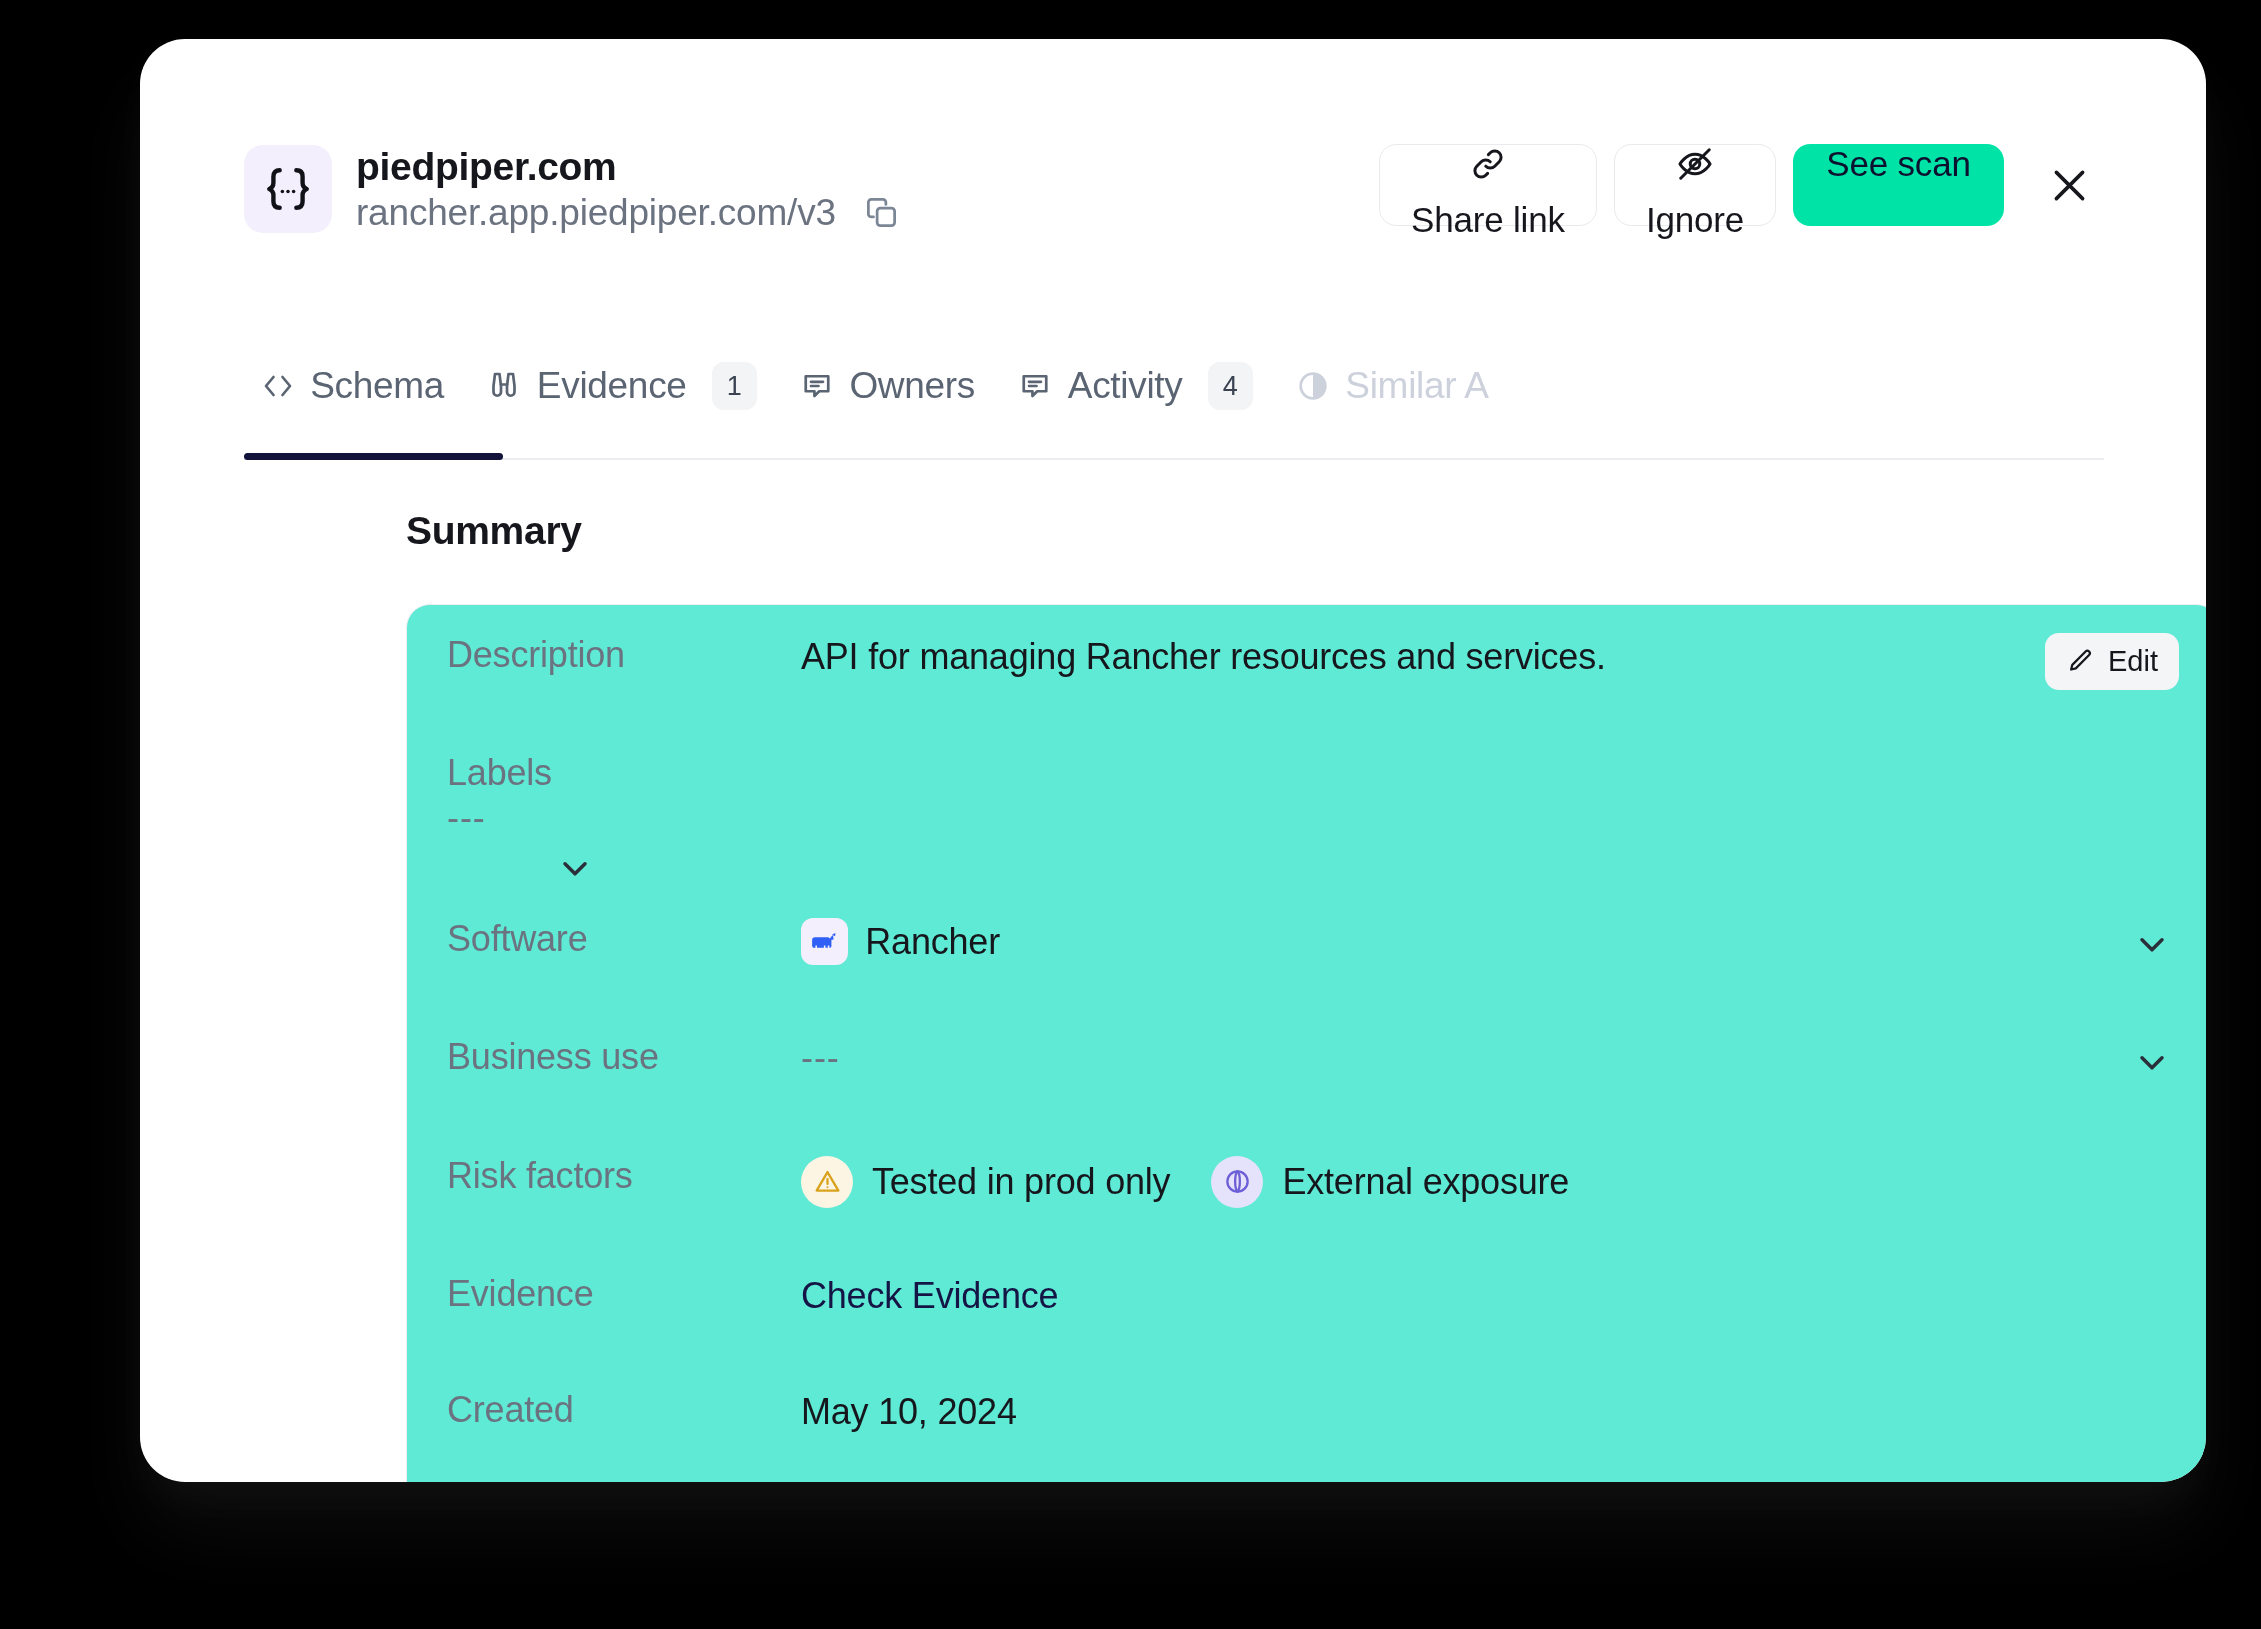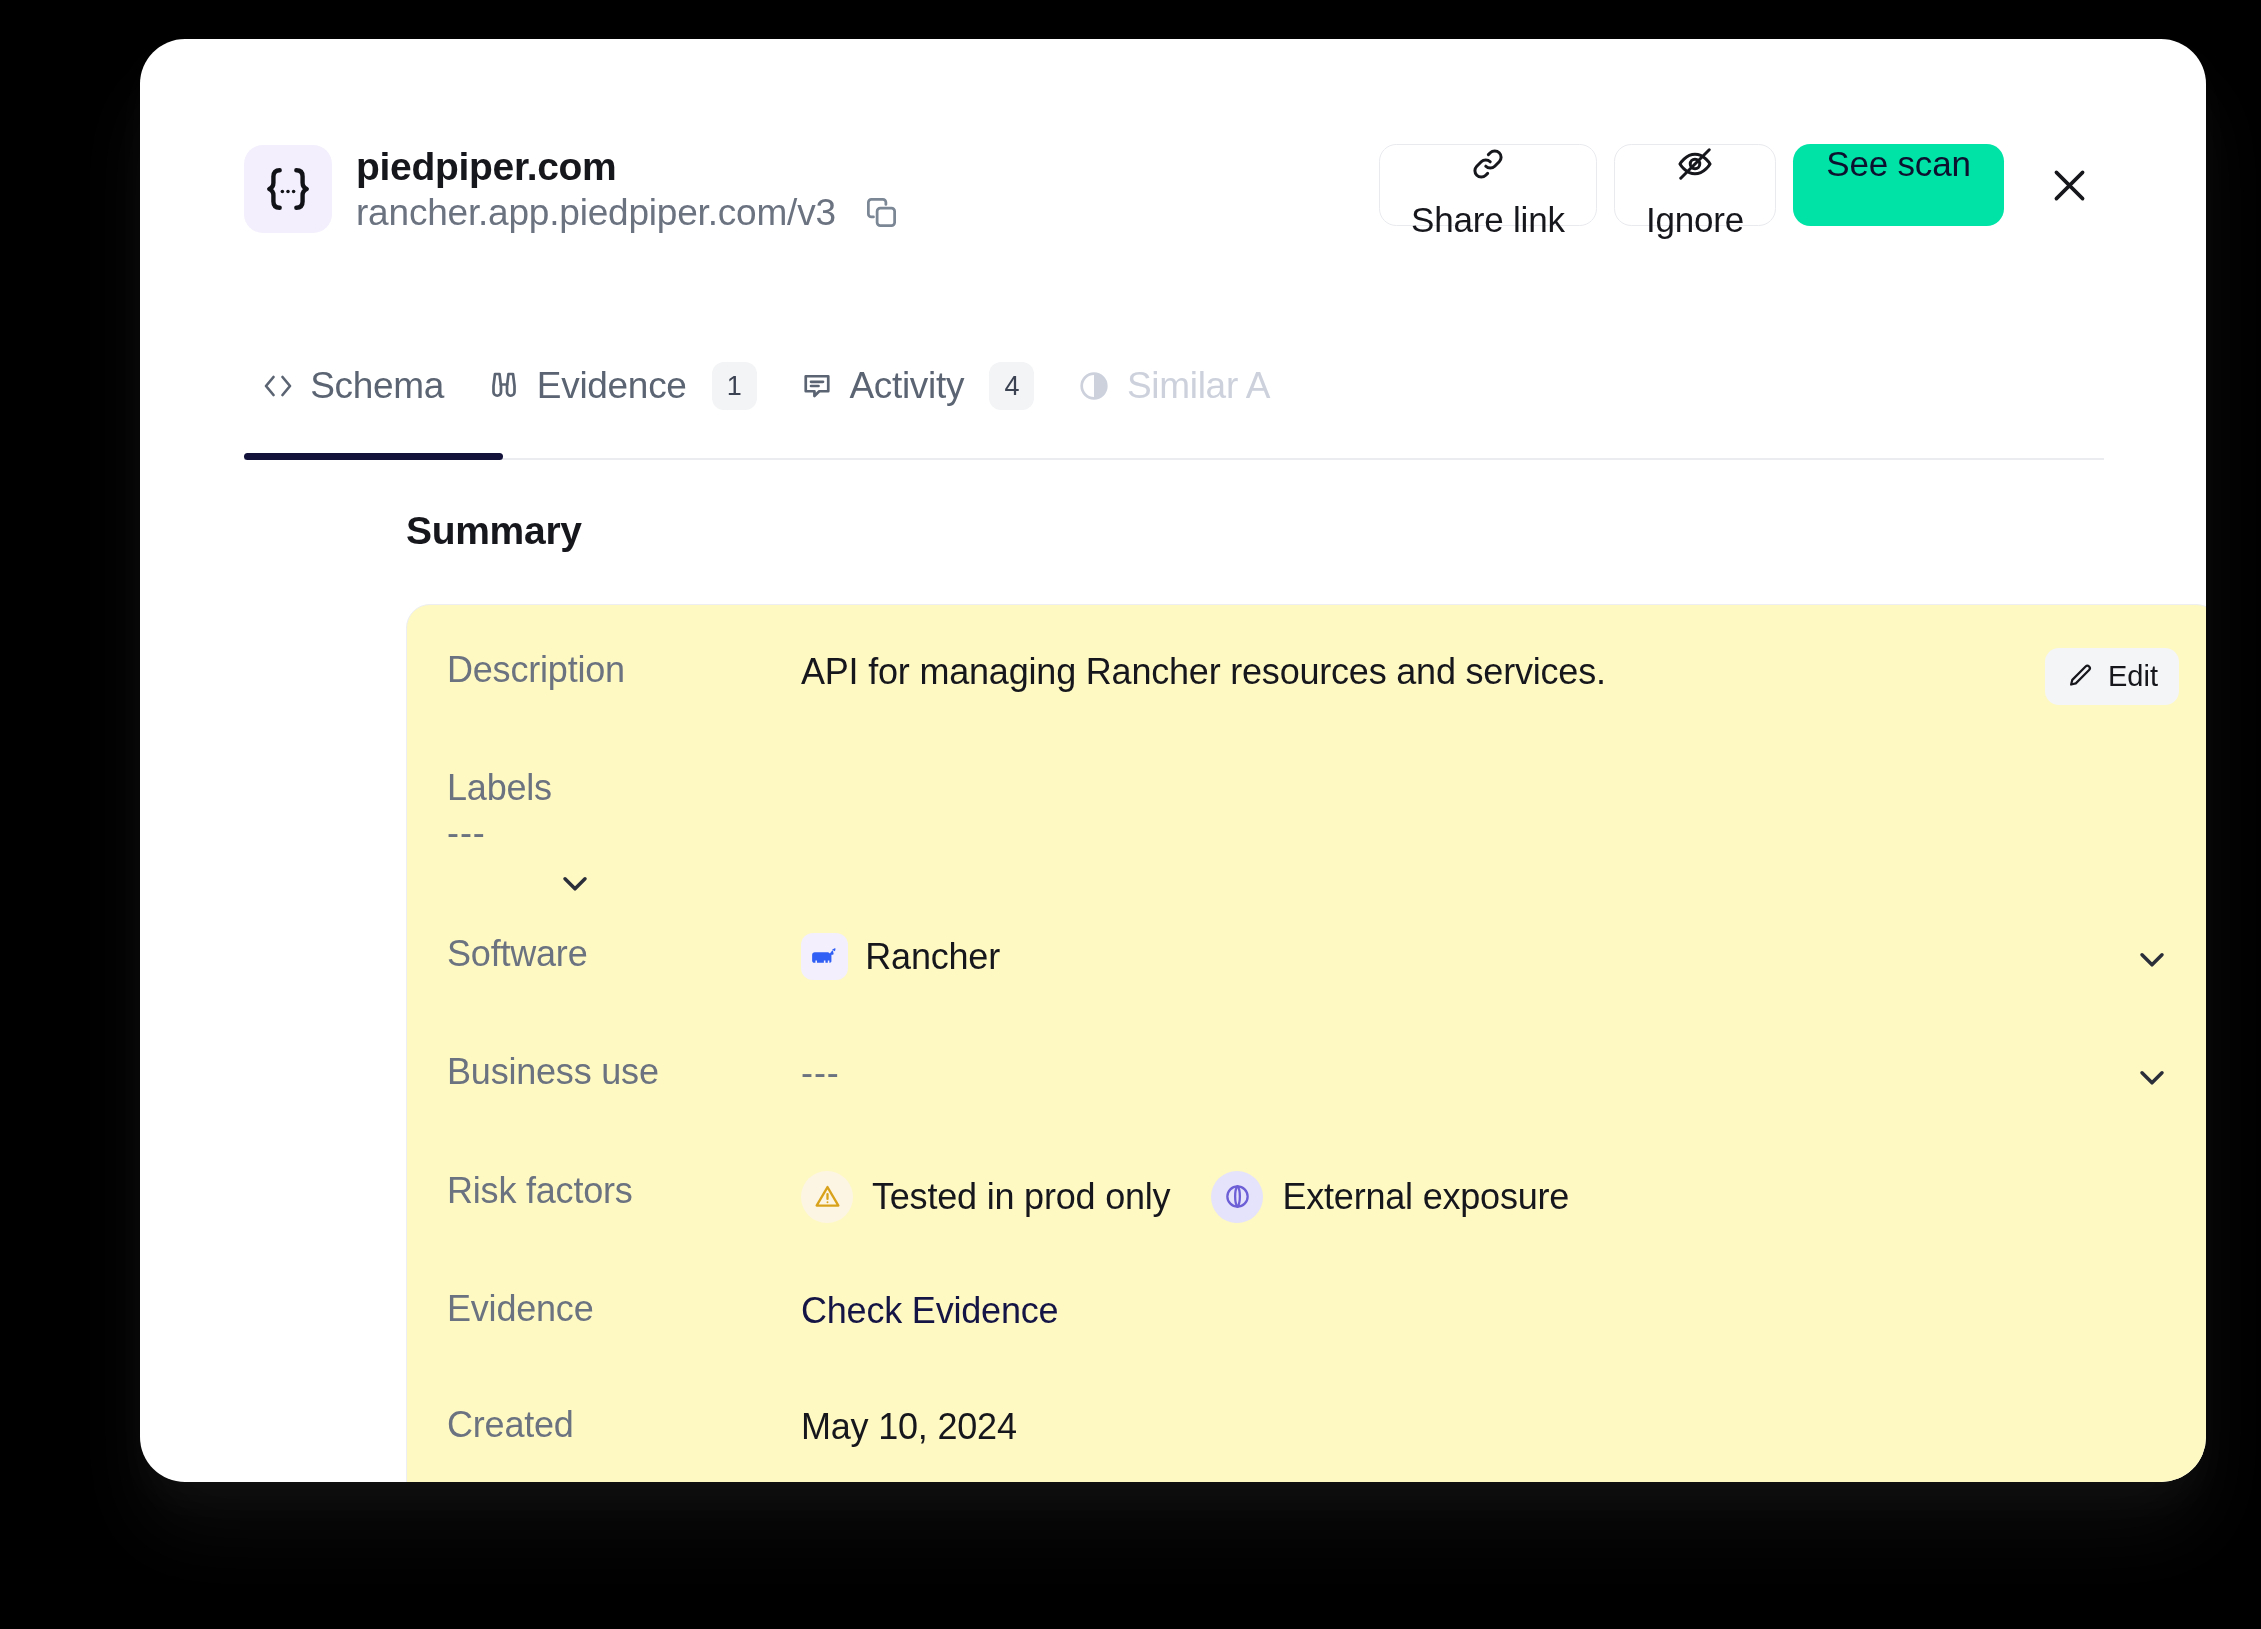--- a/index.html
+++ b/index.html
@@ -249,22 +249,22 @@
     letter-spacing: -0.3px;
   }
 
   .card {
     position: absolute;
     left: 266px;
     top: 565px;
     width: 1814px;
     border: 1.7px solid #eceef1;
     border-radius: 24px;
-    background: #fef9c3;
-    padding: 41px 40px 47px 40px;
+    background: #5eead4;
+    padding: 26px 40px 47px 40px;
   }
 
   .row {
     display: flex;
     align-items: flex-start;
     min-height: 97px;
     position: relative;
   }
 
   .row-label {
@@ -458,20 +458,29 @@
               <path d="M6 4h3l1 8v4a2.5 2.5 0 0 1-5 0v-4l1-8z"></path>
               <path d="M18 4h-3l-1 8v4a2.5 2.5 0 0 0 5 0v-4l-1-8z"></path>
               <path d="M10 11h4"></path>
             </svg>
           </span>
           <span>Evidence</span>
           <span class="tab-badge">1</span>
         </div>
 
 
+        <div class="tab">
+          <span class="tab-icon">
+            <svg width="36" height="36" viewBox="0 0 24 24" fill="none" stroke="#5b6472" stroke-width="1.8" stroke-linecap="round" stroke-linejoin="round">
+              <path d="M4.5 5.5h15v10h-6l-3.2 3.2V15.5h-5.8z"></path>
+              <path d="M8 9.2h8M8 12h5"></path>
+            </svg>
+          </span>
+          <span>Owners</span>
+        </div>
 
         <div class="tab">
           <span class="tab-icon">
             <svg width="36" height="36" viewBox="0 0 24 24" fill="none" stroke="#5b6472" stroke-width="1.8" stroke-linecap="round" stroke-linejoin="round">
               <path d="M4.5 5.5h15v10h-6l-3.2 3.2V15.5h-5.8z"></path>
               <path d="M8 9.2h8M8 12h5"></path>
             </svg>
           </span>
           <span>Activity</span>
           <span class="tab-badge">4</span>

